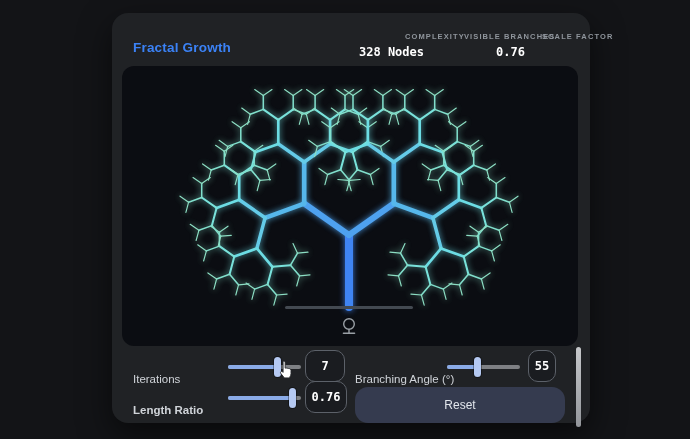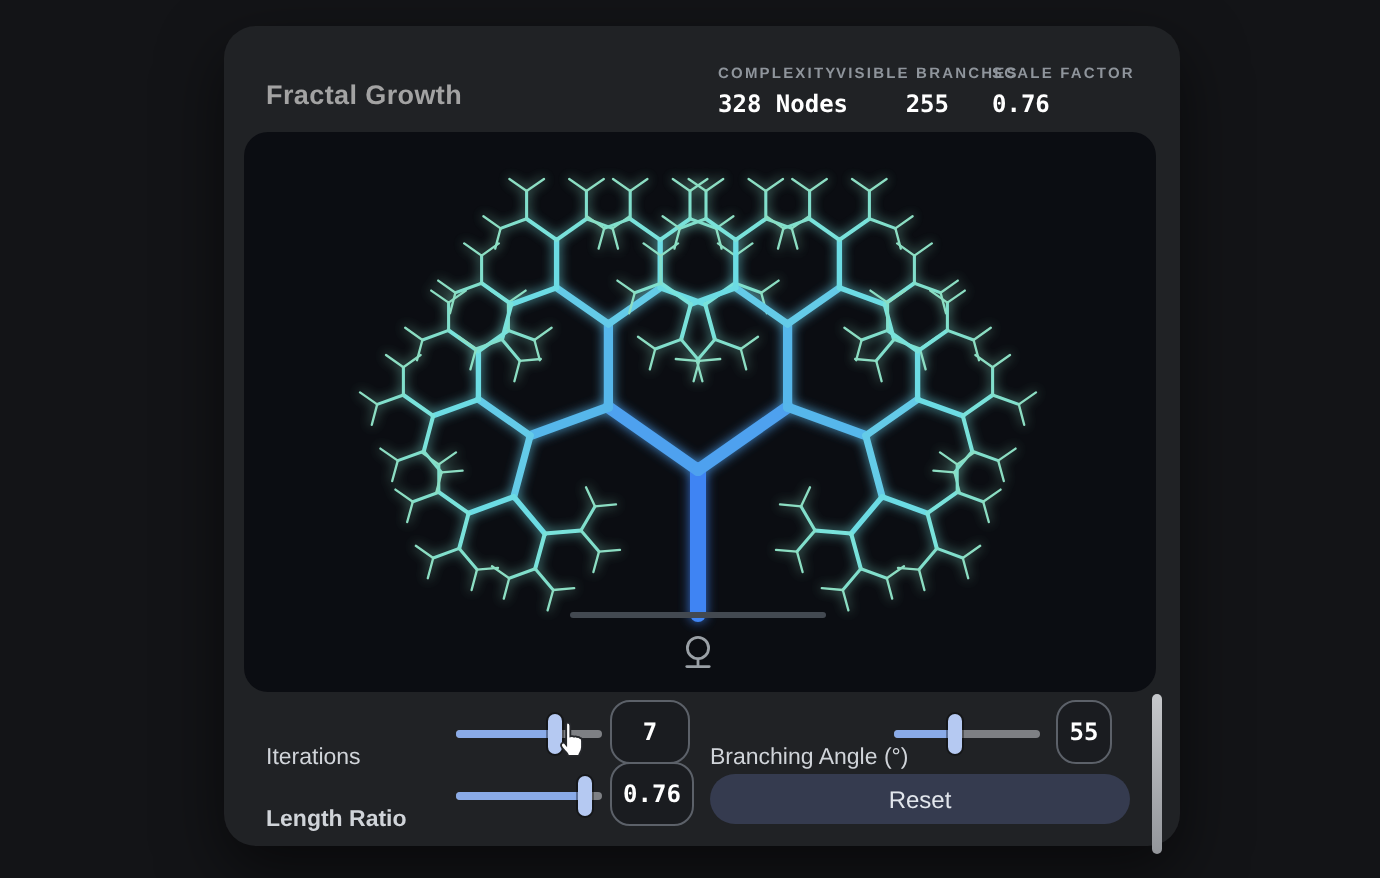--- a/index.html
+++ b/index.html
@@ -8,26 +8,26 @@
 
   .card {
     position:absolute; left:112px; top:13px; width:478px; height:410px;
     background:#202225; border-radius:16px;
     box-shadow:0 12px 32px rgba(0,0,0,.55);
   }
 
   
   .panel-title {
     position:absolute; left:21px; top:27px;
-    font-size:13.5px; font-weight:700; color:#a3a3a3; letter-spacing:.2px;
+    font-size:13.5px; font-weight:700; color:#3b82f6; letter-spacing:.2px;
   }
   .stat { position:absolute; top:19px; }
   .stat .stat-label {
     font-size:7.5px; font-weight:700; letter-spacing:1.1px;
-    color:#8f959c; text-transform:uppercase; white-space:nowrap;
+    color:#8f959c; text-transform:uppercase; white-space:nowrap;margin-left:46px;
   }
   .stat .stat-value {
     margin-top:4px; font-family:"DejaVu Sans Mono", monospace;
     font-size:12px; font-weight:700; color:#ffffff; white-space:nowrap;
   }
   .stat1 { left:247px; } .stat2 { left:306px;text-align:center; } .stat3 { left:384px; }
 
   
   .canvas {
     position:absolute; left:10px; top:53px; width:456px; height:280px;
@@ -58,21 +58,21 @@
   }
 
   .value-box {
     position:absolute; height:32px; border:1px solid #5c6169; border-radius:10px;
     background:#1a1c20; color:#ffffff;
     font-family:"DejaVu Sans Mono", monospace; font-size:12px; font-weight:700;
     display:flex; align-items:center; justify-content:center;
   }
 
   .reset-btn {
-    position:absolute; left:243px; top:374px; width:210px; height:25px;
+    position:absolute; left:243px; top:374px; width:210px; height:36px;
     background:#353b4f; border:none; border-radius:13px;
     color:#e2e6ec; font-family:"Liberation Sans", sans-serif; font-size:12px;
     display:flex; align-items:center; justify-content:center; cursor:pointer;
   }
 
   .scrollbar {
     position:absolute; left:464px; top:334px; width:5px; height:80px;
     background:linear-gradient(180deg,#c6c8cb,#93969b); border-radius:3px;
   }
 
@@ -84,21 +84,20 @@
 <div class="card">
 
   <div class="panel-title">Fractal Growth</div>
 
   <div class="stat stat1">
     <div class="stat-label">COMPLEXITY</div>
     <div class="stat-value">328 Nodes</div>
   </div>
   <div class="stat stat2">
     <div class="stat-label">VISIBLE BRANCHES</div>
-    <div class="stat-value">255</div>
   </div>
   <div class="stat stat3">
     <div class="stat-label">SCALE FACTOR</div>
     <div class="stat-value">0.76</div>
   </div>
 
   <div class="canvas">
     <svg id="tree-svg" width="456" height="280" viewBox="0 0 456 280">
       <defs>
         <filter id="glow" x="-40%" y="-40%" width="180%" height="180%">

